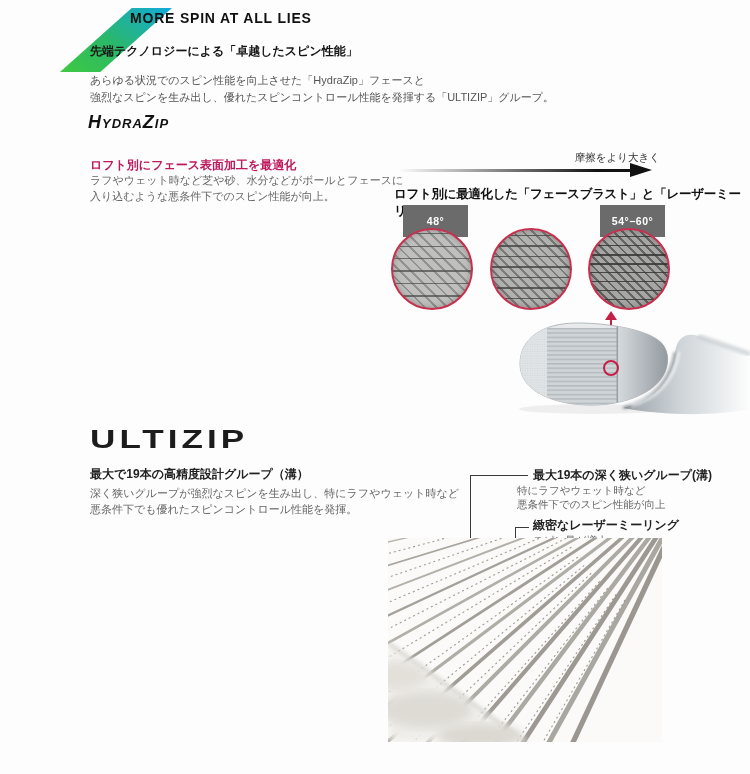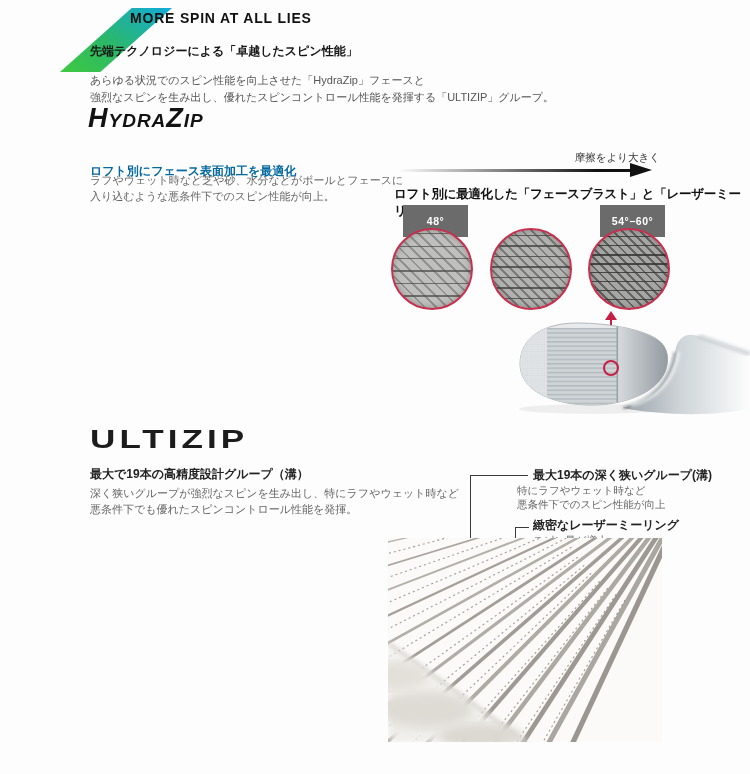--- a/index.html
+++ b/index.html
@@ -22,24 +22,24 @@
     background:linear-gradient(215deg,#12aadb 0%,#2bb869 55%,#3ec941 100%);
     clip-path:polygon(64% 0,100% 0,36% 100%,0 100%);
   }
   .banner-heading{
     left:90px;top:43px;z-index:1;font-size:12px;font-weight:bold;color:#151515;
   }
   .intro{left:90px;top:72px;font-size:11px;line-height:17px;color:#555;}
 
   
   .hz-logo{
-    left:88px;top:103px;font-size:27px;font-weight:bold;font-style:italic;
+    left:88px;top:112px;font-size:18px;font-weight:bold;font-style:italic;
     font-variant:small-caps;letter-spacing:1px;color:#121212;
   }
-  .hz-heading{left:90px;top:163px;font-size:12px;font-weight:bold;color:#0369a1;text-align:right;}
+  .hz-heading{left:90px;top:157px;font-size:12px;font-weight:bold;color:#be185d;text-align:right;}
   .hz-body{left:90px;top:172px;font-size:11px;line-height:16px;color:#666;}
 
   
   .friction-label{top:151px;left:556px;width:104px;text-align:right;font-size:10.5px;color:#333;}
   .friction-arrow-line{
     left:398px;top:169px;width:234px;height:3px;
     background:linear-gradient(to right,rgba(17,17,17,0),#111 85%);
   }
   .friction-arrow-head{
     left:630px;top:163px;width:0;height:0;

